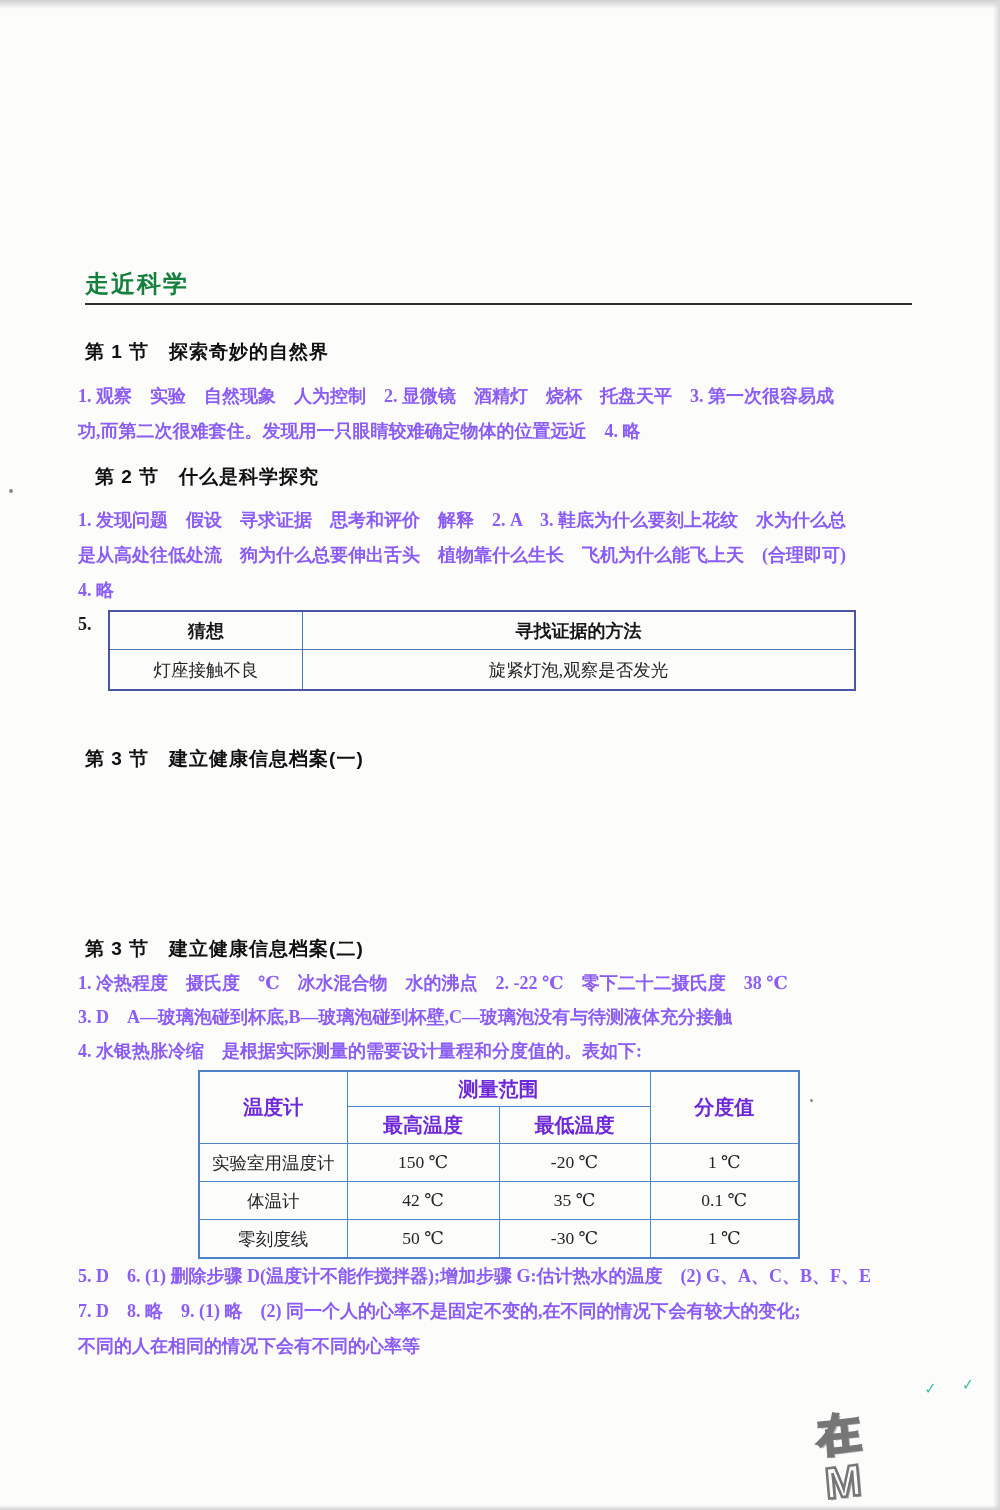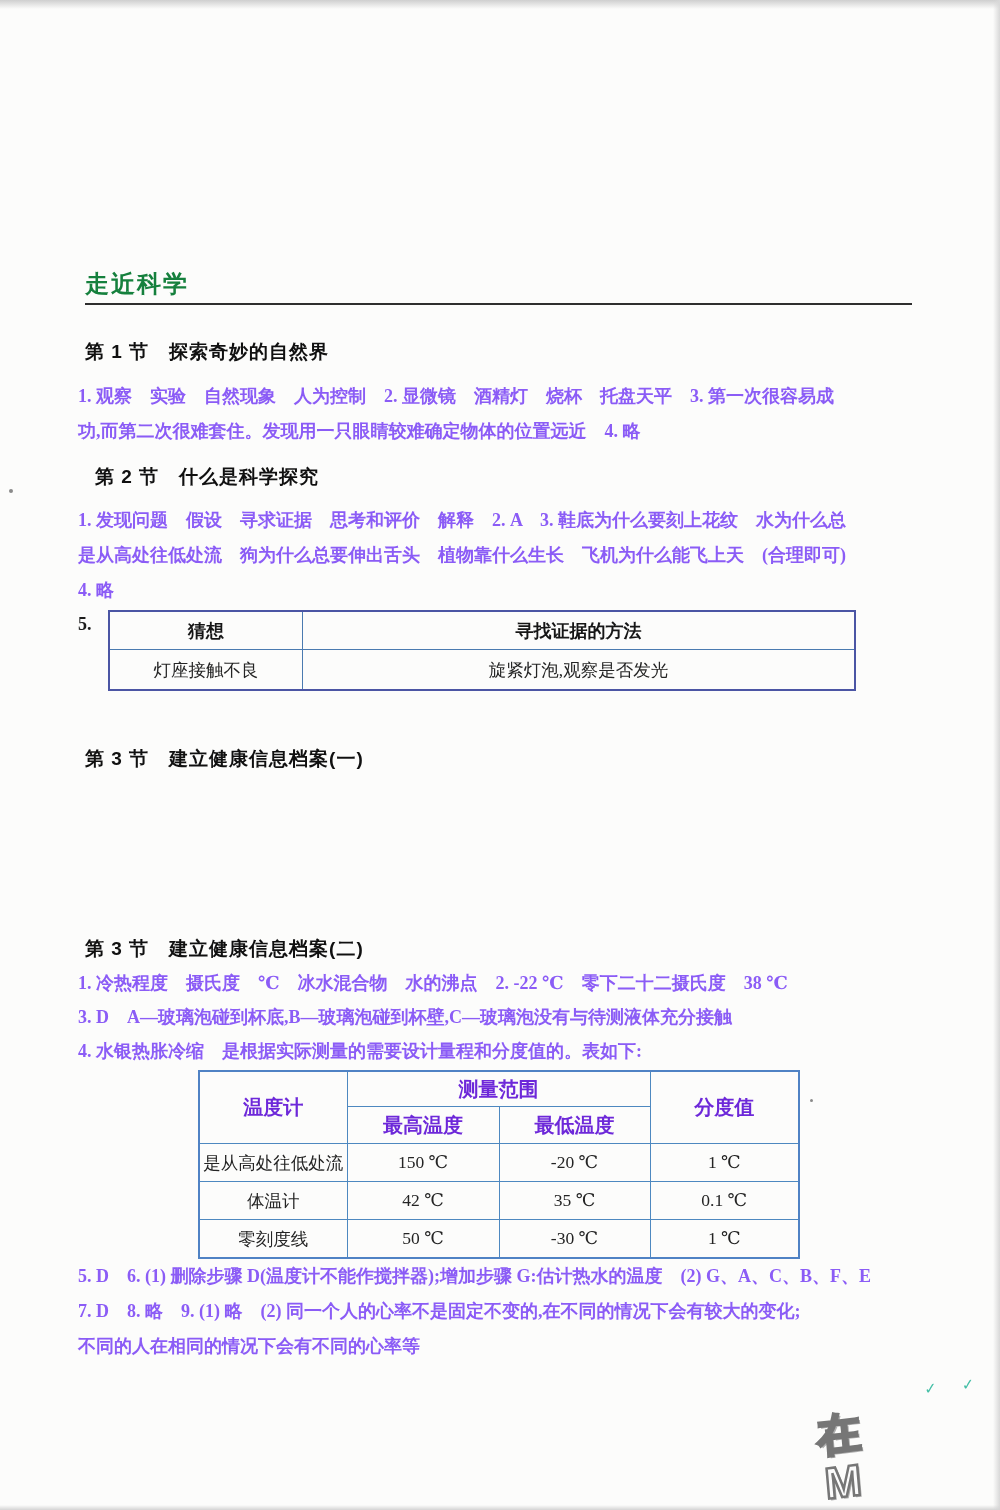--- a/index.html
+++ b/index.html
@@ -152,21 +152,21 @@
         <tr class="row-range">
       <th rowspan="2">温度计</th>
       <th colspan="2">测量范围</th>
       <th rowspan="2">分度值</th>
     </tr>
     <tr class="row-subhead">
       <th>最高温度</th>
       <th>最低温度</th>
     </tr>
     <tr>
-      <td>是从高处往低处流</td>
+      <td>实验室用温度计</td>
       <td>150 ℃</td>
       <td>-20 ℃</td>
       <td>1 ℃</td>
     </tr>
     <tr>
       <td>体温计</td>
       <td>42 ℃</td>
       <td>35 ℃</td>
       <td>0.1 ℃</td>
     </tr>

